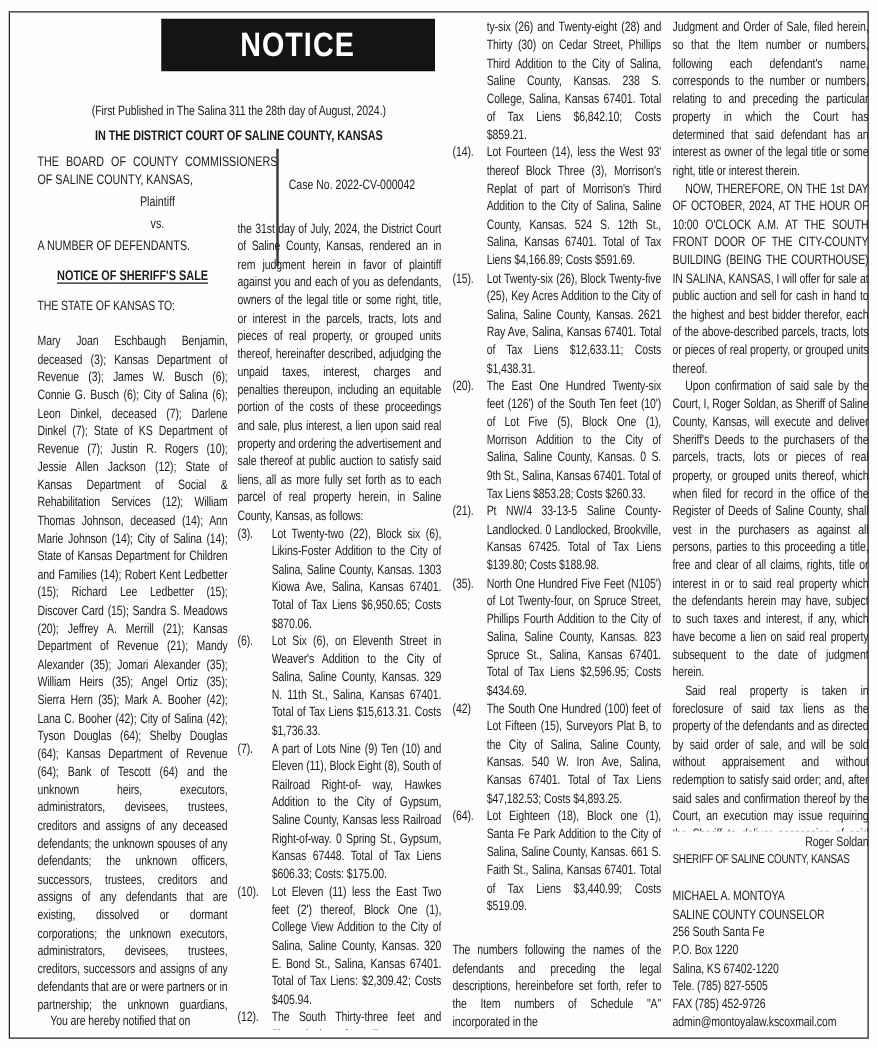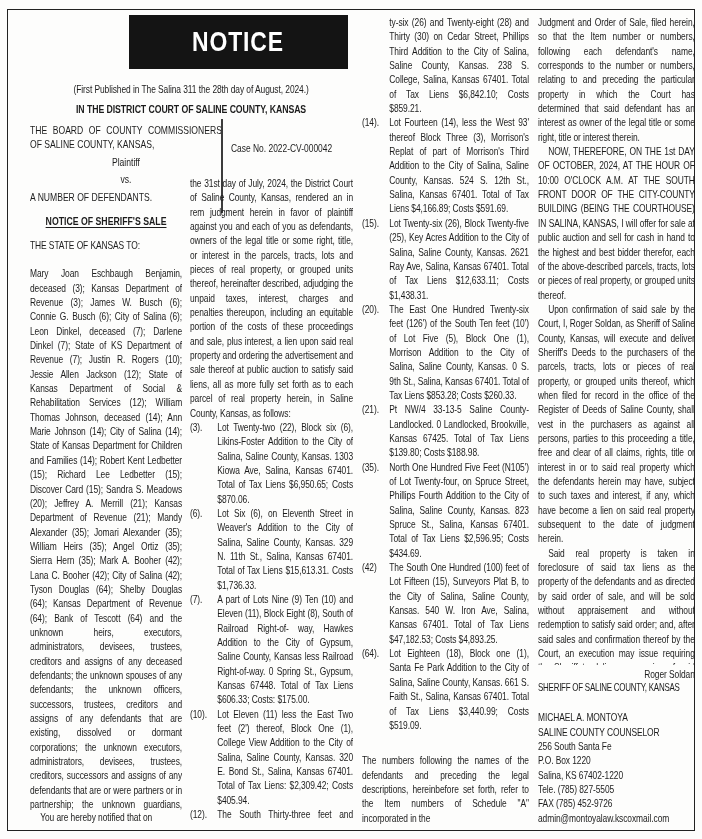--- a/index.html
+++ b/index.html
@@ -1,21 +1,21 @@
 <!DOCTYPE html>
 <html><head>
 <meta charset="utf-8">
 <title>Notice of Sheriff's Sale</title>
 <style>
   html,body{margin:0;padding:0;background:#ffffff;}
   .page{position:relative;width:702px;height:839px;background:#fdfdfc;overflow:hidden;
         font-family:"Liberation Sans",sans-serif;color:#1c1c1c;-webkit-font-smoothing:antialiased;}
   .frame{position:absolute;left:7px;top:9px;width:688px;height:822px;border:1.5px solid #222;box-sizing:border-box;}
 
-  .notice-bar{position:absolute;left:129px;top:15px;width:219px;height:54px;background:#141414;
+  .notice-bar{position:absolute;left:129px;top:15px;width:219px;height:42px;background:#141414;
               display:flex;align-items:center;justify-content:center;}
   .notice-bar span{color:#ffffff;font-weight:700;font-size:27px;letter-spacing:1px;
                    transform:scaleX(0.85);white-space:nowrap;}
 
   .condensed{transform:scaleX(0.78);transform-origin:0 0;}
 
   .pub-line{position:absolute;left:30px;top:83px;width:413px;text-align:center;font-size:10.8px;letter-spacing:-0.1px;}
   .court-line{position:absolute;left:30px;top:103px;width:413px;text-align:center;font-weight:700;font-size:11.2px;letter-spacing:-0.1px;}
 
   .parties{position:absolute;left:30px;top:123px;width:246px;font-size:11px;line-height:14.4px;}

